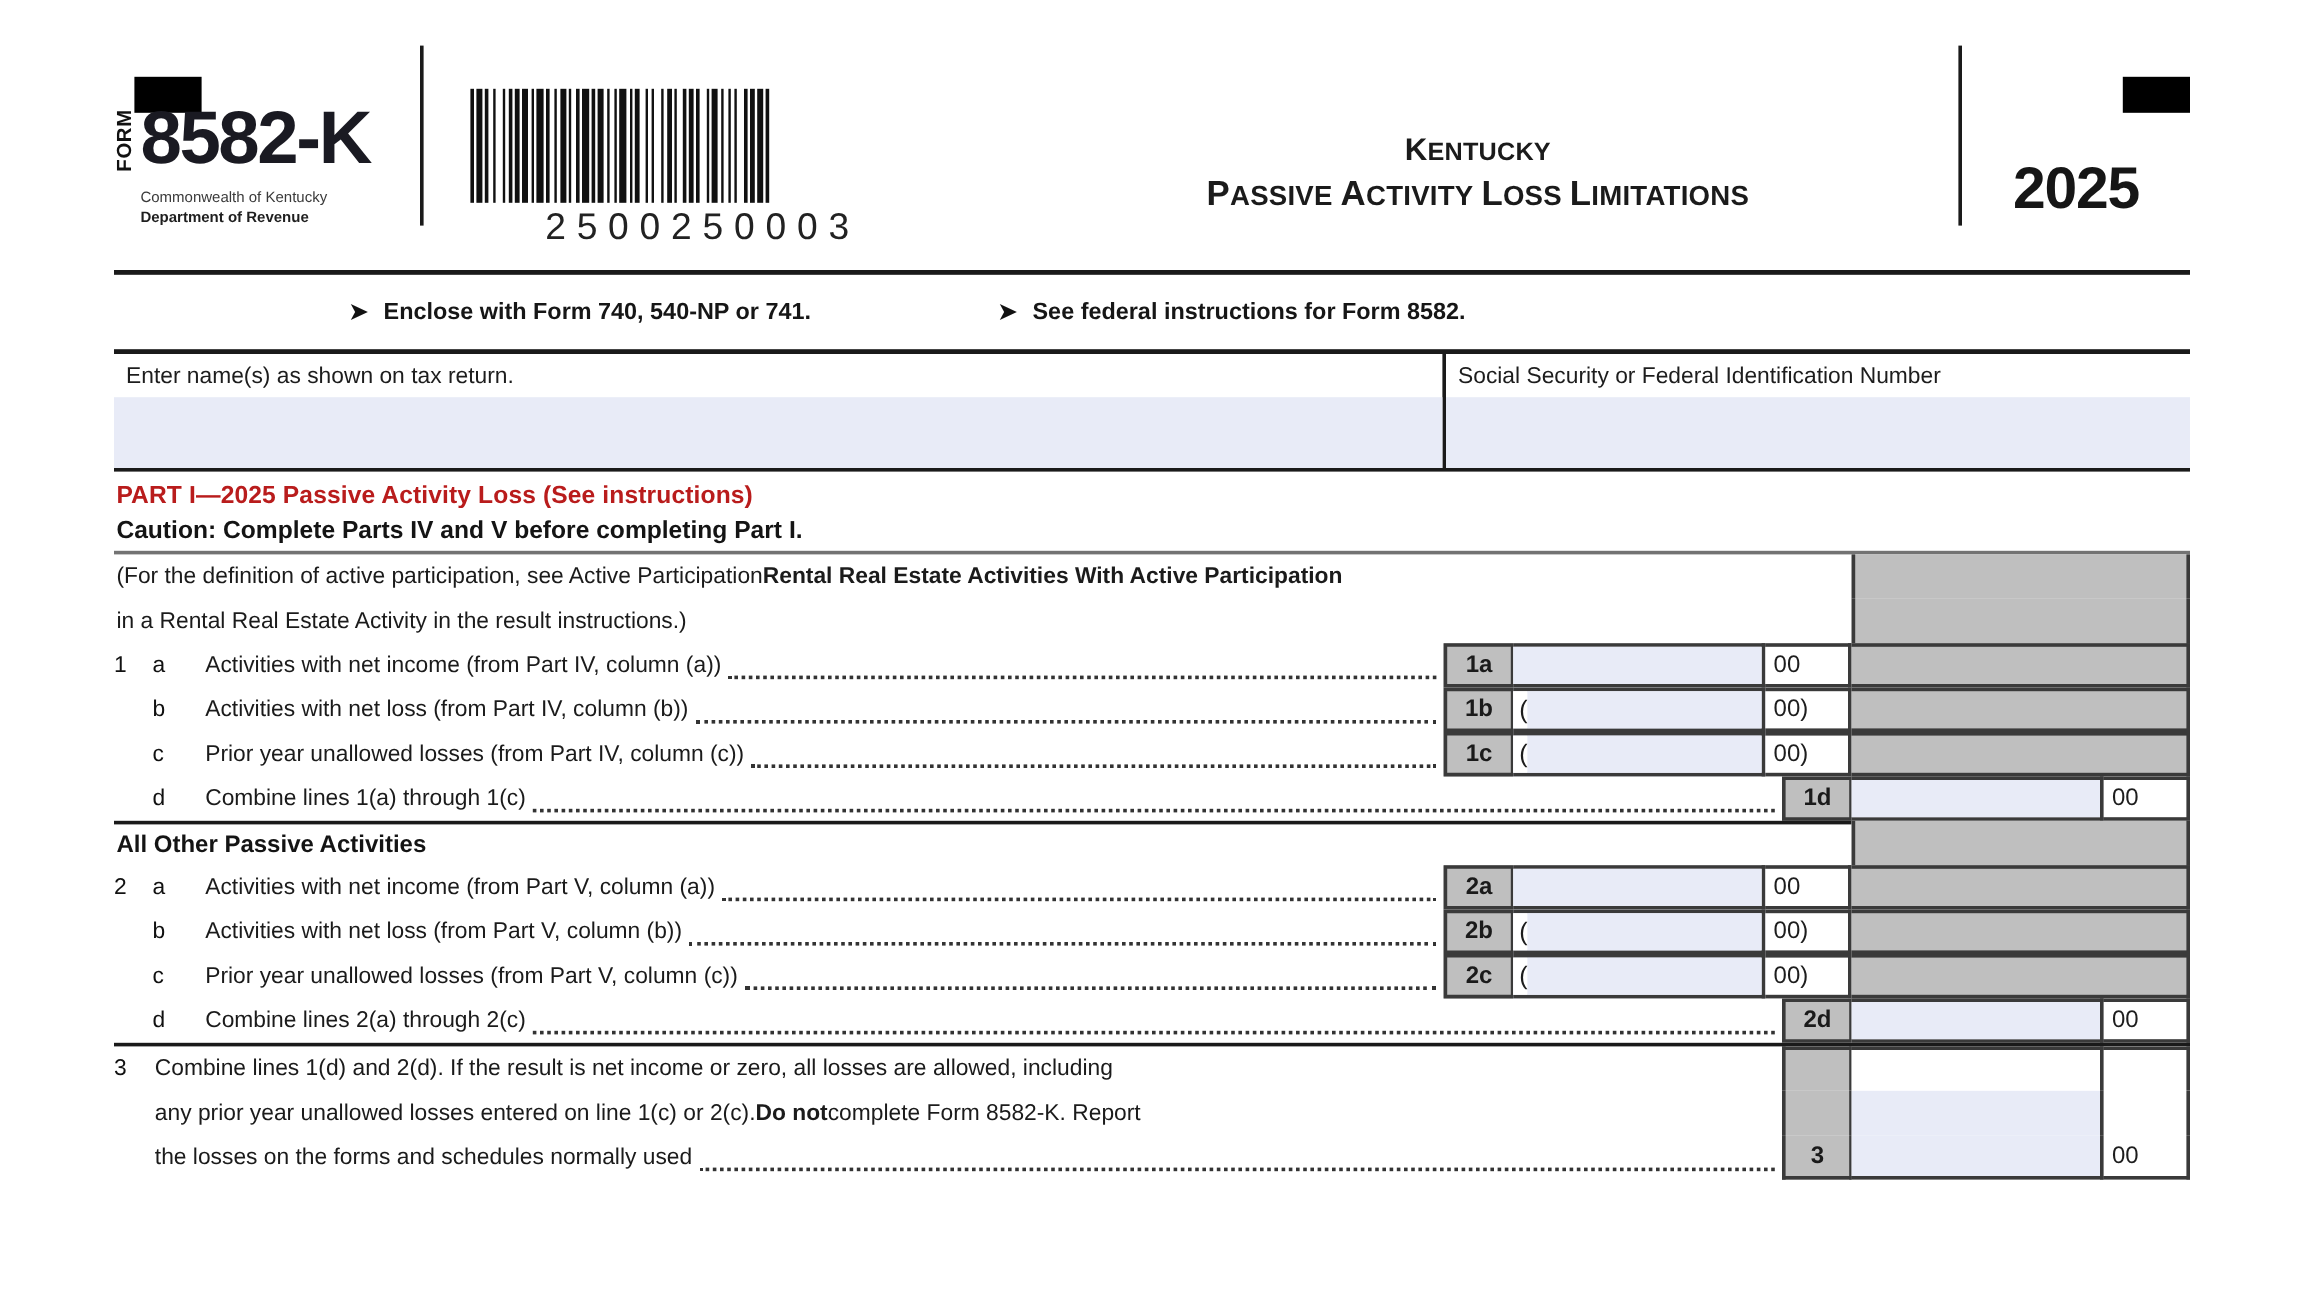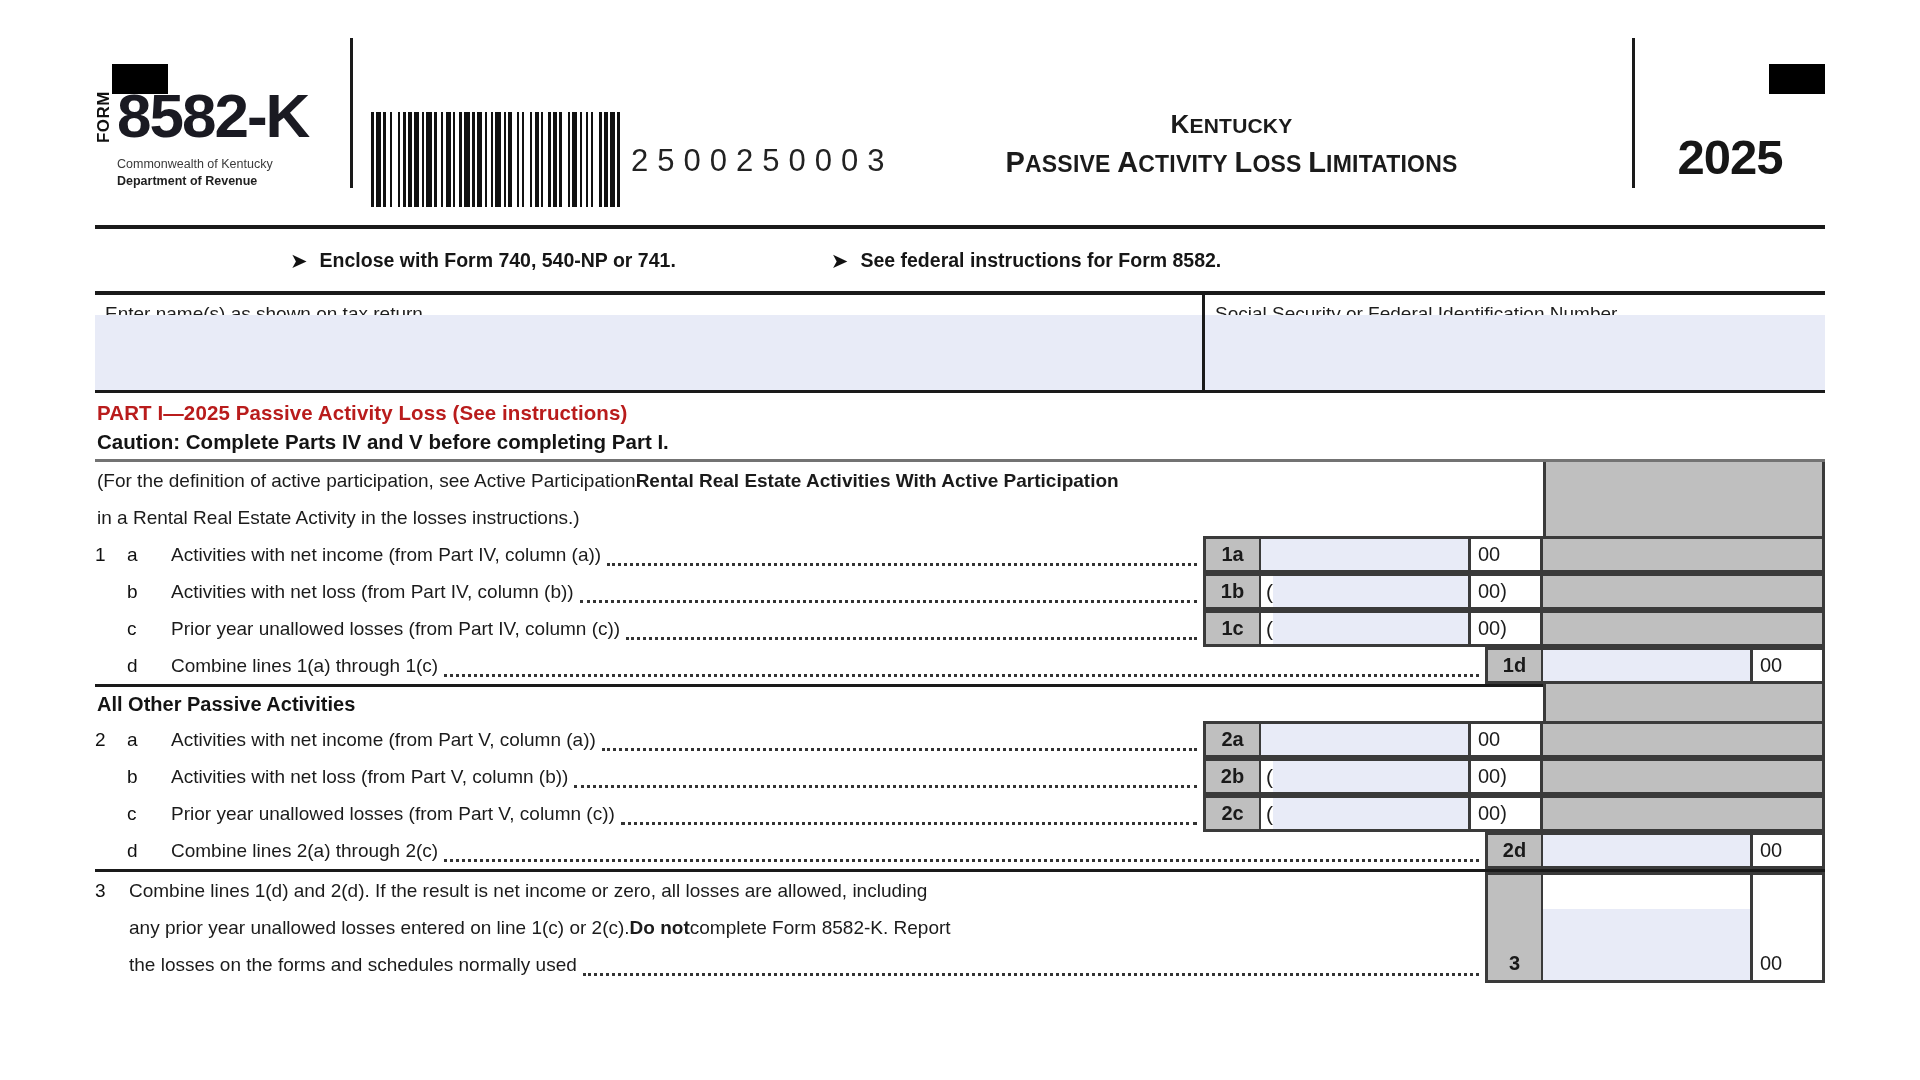--- a/index.html
+++ b/index.html
@@ -76,21 +76,21 @@
     background:#1a1a1a;
     align-self:stretch;
     margin:38px 0 0 0;
     height:150px;
   }
 
   
   .barcode-wrap{
     width:420px;
     display:flex;
-    flex-direction:row;
+    flex-direction:column;
     align-items:center;
     padding-bottom:18px;
     margin-left:18px;
   }
   .barcode{
     height:95px;
     width:378px;
     display:flex;
     align-items:stretch;
   }
@@ -166,21 +166,21 @@
     border-bottom:3px solid #1a1a1a;
     display:flex;
     height:95px;
   }
   .band-left{flex:1;display:flex;flex-direction:column;border-right:3px solid #1a1a1a;}
   .band-right{width:620px;display:flex;flex-direction:column;}
   .band-label{
     font-size:19px;
     color:#1d1d1d;
     padding:8px 0 0 10px;
-    height:20px;
+    height:36px;
     box-sizing:border-box;
   }
   .band-input{
     flex:1;
     background:#e8ebf7;
     margin:0;
   }
 
   
   .part-head{
@@ -444,21 +444,21 @@
 
   <div class="sec">
     <div class="srow">
       <div class="desc">
         <span class="txt" id="rr-rest"> (For the definition of active participation, see Active Participation</span>
           <span class="txt bold-host" id="rr-bold" style="font-weight: 700;">Rental Real Estate Activities With Active Participation</span>
       </div>
       <div class="gray-pad"></div>
     </div>
     <div class="srow">
-      <div class="desc">in a Rental Real Estate Activity in the losses instructions.)</div>
+      <div class="desc">in a Rental Real Estate Activity in the result instructions.)</div>
       <div class="gray-pad"></div>
     </div>
 
     <div id="rows1">
         <div class="srow">
           <div class="num-col">1</div>
           <div class="ltr-col">a</div>
           <div class="desc" style="flex: 0 0 auto;">Activities with net income (from Part IV, column (a))</div>
           <div class="leader"></div>
           <div class="lnbox">1a</div>

